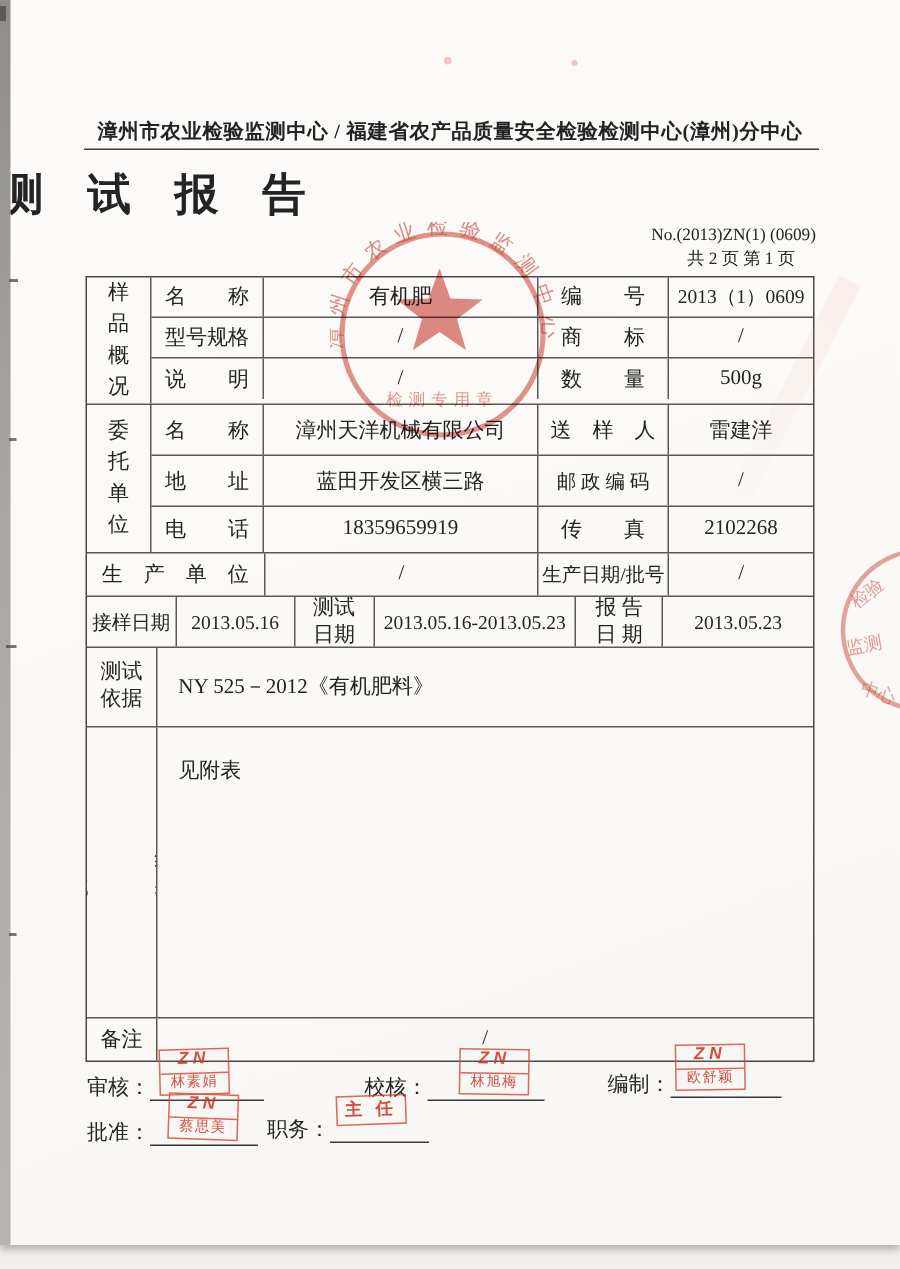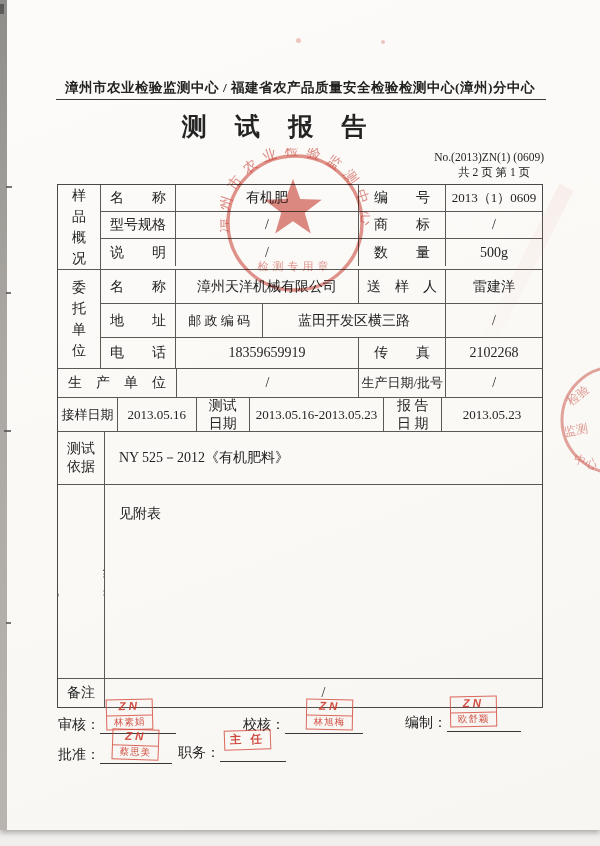--- a/index.html
+++ b/index.html
@@ -27,21 +27,21 @@
   .hdr {
     position:absolute; top:79px; left:0; width:600px;
     text-align:center; font-size:13.5px; font-weight:bold; letter-spacing:.5px;
   }
   .hdr-rule {
     position:absolute; top:99px; left:56px; width:490px;
     border-top:1.6px solid #3d3b39;
   }
   .title {
     position:absolute; top:110px; left:0; width:559px;
-    text-align:center; font-size:25px; font-weight:bold; letter-spacing:11px;
+    font-size:29px; font-weight:bold; letter-spacing:11px;
   }
   .repno  { position:absolute; top:151px; right:56px; font-size:11.5px; text-align:right; }
   .pageno { position:absolute; top:165px; right:70px; font-size:11.5px; text-align:right; }
 
   
   .tbl {
     position:absolute; left:57px; top:184px; width:486px;
     border:1.6px solid #4a4846; font-size:14px;
   }
   .sec { display:flex; border-bottom:1px solid #5b5955; }
@@ -148,22 +148,22 @@
       </div>
       <div class="secrows">
         <div class="row h34">
           <div class="cell w75">名　　称</div>
           <div class="cell w183">漳州天洋机械有限公司</div>
           <div class="cell w87">送　样　人</div>
           <div class="cell w96">雷建洋</div>
         </div>
         <div class="row h34">
           <div class="cell w75">地　　址</div>
+          <div class="cell w183">蓝田开发区横三路</div>
           <div class="cell w87 small">邮 政 编 码</div>
-          <div class="cell w183">蓝田开发区横三路</div>
           <div class="cell w96">/</div>
         </div>
         <div class="row h30">
           <div class="cell w75">电　　话</div>
           <div class="cell w183">18359659919</div>
           <div class="cell w87">传　　真</div>
           <div class="cell w96">2102268</div>
         </div>
       </div>
     </div>

